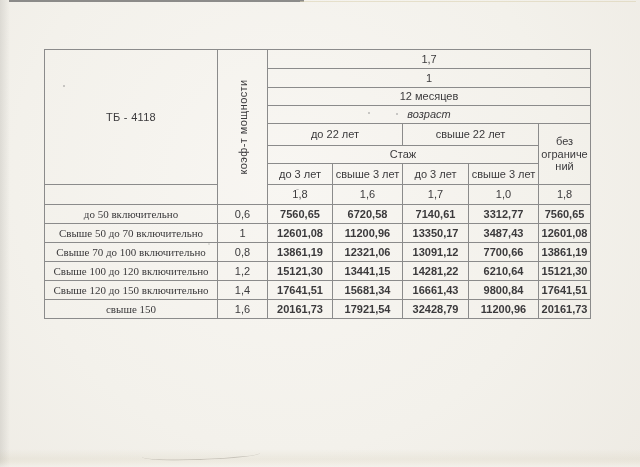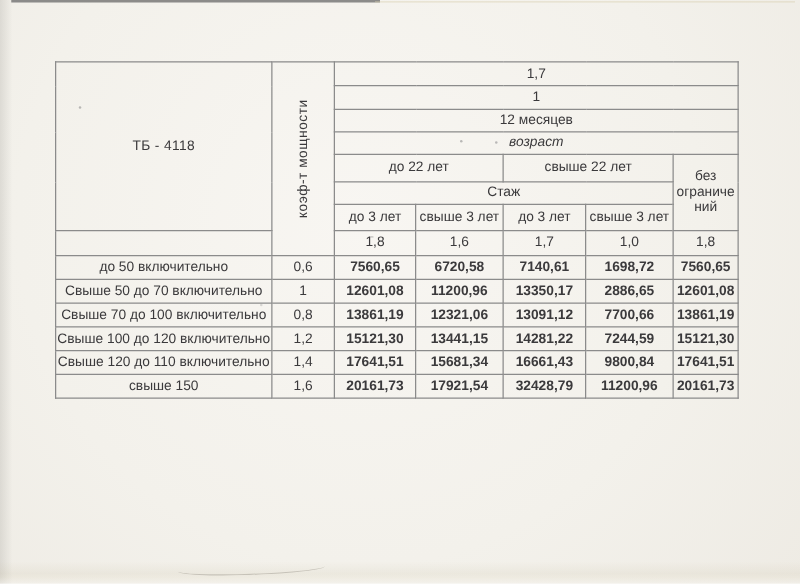--- a/index.html
+++ b/index.html
@@ -39,21 +39,21 @@
   tr.h5{height:22px;padding-left:16px;} tr.h6{height:18px;padding-left:26px;} tr.h7{height:21px;padding-left:16px;} tr.h8{height:20px;}
   tr.dr{height:19px;}
   td.code-cell{vertical-align:bottom;padding-bottom:2px;font-size:12px;letter-spacing:.3px;}
   td.koef-cell{position:relative;}
   .rot{
     position:absolute;left:50%;top:50%;
     transform:translate(-50%,-50%) rotate(-90deg);
     white-space:nowrap;font-size:11px;letter-spacing:.4px;
   }
   td.nolimit{font-size:11px;line-height:1.55;padding:0 3px;overflow-wrap:anywhere;}
-  td.rowlabel{text-align:left;padding-left:4px;font-size:11px;}
+  td.rowlabel{text-align:left;padding-left:4px;font-size:11px;font-family:Liberation Serif, serif;}
   td.val{font-weight:bold;font-size:11px;color:#333234;}
   td.coefv, td.koefnum{font-size:11.5px;}
 </style>
 </head>
 <body>
 
 <div class="page">
 
   <div class="top-strip"></div>
   <div class="top-line"></div>
@@ -117,52 +117,52 @@
         <td class="coefv">1,0</td>
         <td class="coefv">1,8</td>
       </tr>
 
       <tr class="dr">
         <td class="rowlabel">до 50 включительно</td>
         <td class="koefnum">0,6</td>
         <td class="val">7560,65</td>
         <td class="val">6720,58</td>
         <td class="val">7140,61</td>
-        <td class="val">1698,72</td>
+        <td class="val">3312,77</td>
         <td class="val">7560,65</td>
       </tr>
       <tr class="dr">
         <td class="rowlabel">Свыше 50 до 70 включительно</td>
         <td class="koefnum">1</td>
         <td class="val">12601,08</td>
         <td class="val">11200,96</td>
         <td class="val">13350,17</td>
-        <td class="val">2886,65</td>
+        <td class="val">3487,43</td>
         <td class="val">12601,08</td>
       </tr>
       <tr class="dr">
         <td class="rowlabel">Свыше 70 до 100 включительно</td>
         <td class="koefnum">0,8</td>
         <td class="val">13861,19</td>
         <td class="val">12321,06</td>
         <td class="val">13091,12</td>
         <td class="val">7700,66</td>
         <td class="val">13861,19</td>
       </tr>
       <tr class="dr">
         <td class="rowlabel">Свыше 100 до 120 включительно</td>
         <td class="koefnum">1,2</td>
         <td class="val">15121,30</td>
         <td class="val">13441,15</td>
         <td class="val">14281,22</td>
-        <td class="val">7244,59</td>
+        <td class="val">6210,64</td>
         <td class="val">15121,30</td>
       </tr>
       <tr class="dr">
-        <td class="rowlabel">Свыше 120 до 110 включительно</td>
+        <td class="rowlabel">Свыше 120 до 150 включительно</td>
         <td class="koefnum">1,4</td>
         <td class="val">17641,51</td>
         <td class="val">15681,34</td>
         <td class="val">16661,43</td>
         <td class="val">9800,84</td>
         <td class="val">17641,51</td>
       </tr>
       <tr class="dr">
         <td class="rowlabel">свыше 150</td>
         <td class="koefnum">1,6</td>

